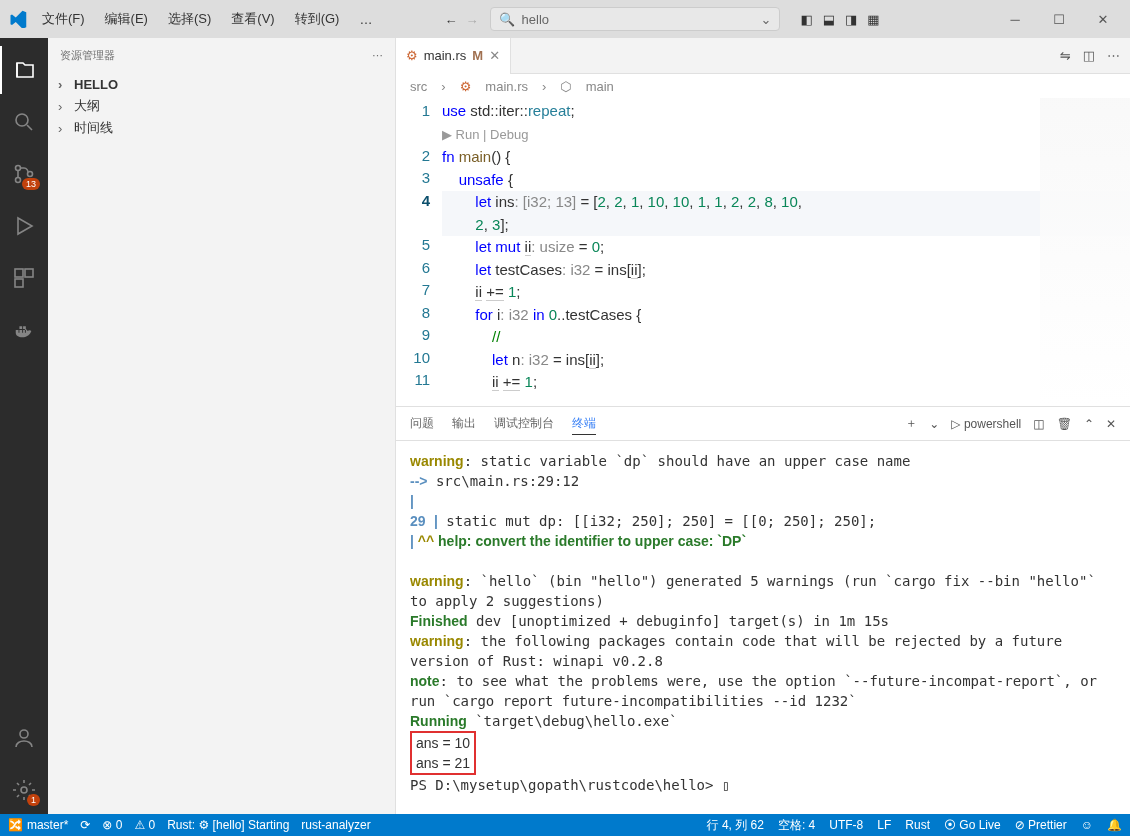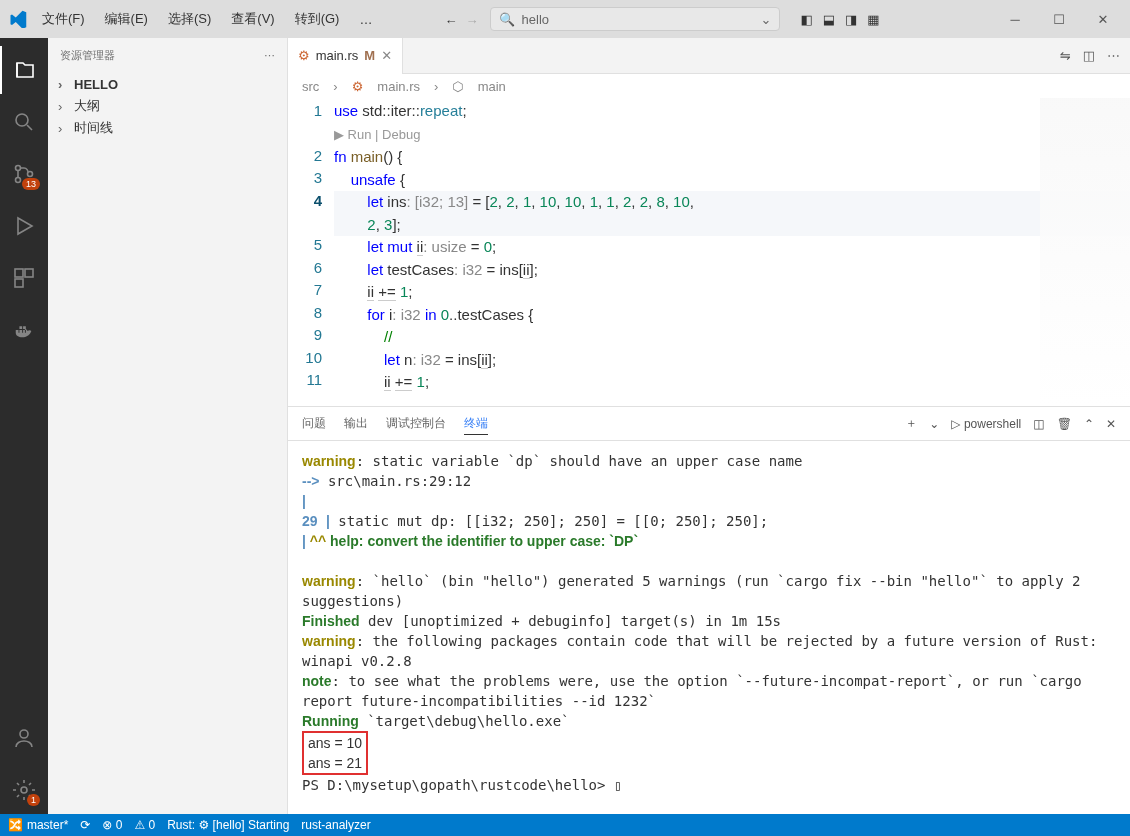--- a/index.html
+++ b/index.html
@@ -10,21 +10,21 @@
 .nav-arrows { display:flex; gap:8px; margin-left:60px; }
 .search-box { flex:0 0 290px; height:24px; background:#e8e8e8; border:1px solid #ccc; border-radius:4px; display:flex; align-items:center; padding:0 8px; margin:0 8px; gap:6px; color:#666; }
 .title-icons { display:flex; gap:10px; margin-left:8px; }
 .win-controls { display:flex; gap:2px; margin-left:auto; }
 .win-btn { width:42px; height:32px; display:flex; align-items:center; justify-content:center; cursor:pointer; color:#555; }
 .main { flex:1; display:flex; overflow:hidden; }
 .activity-bar { width:48px; background:#2c2c2c; display:flex; flex-direction:column; align-items:center; padding-top:8px; gap:4px; }
 .act-item { width:48px; height:48px; display:flex; align-items:center; justify-content:center; color:#858585; cursor:pointer; position:relative; }
 .act-item.active { color:#fff; border-left:2px solid #fff; }
 .act-badge { position:absolute; bottom:8px; right:8px; background:#c2410c; color:#fff; border-radius:8px; font-size:9px; padding:1px 4px; }
-.sidebar { width:240px; background:#f3f3f3; display:flex; flex-direction:column; border-right:1px solid #e0e0e0; }
+.sidebar { width:348px; background:#f3f3f3; display:flex; flex-direction:column; border-right:1px solid #e0e0e0; }
 .sidebar-header { height:35px; display:flex; align-items:center; justify-content:space-between; padding:0 12px; color:#6f6f6f; font-size:11px; }
 .tree-item { height:22px; display:flex; align-items:center; padding:0 10px; gap:4px; cursor:pointer; font-size:13px; color:#333; }
 .tree-item .chev { width:12px; color:#666; }
 .tree-item.bold { font-weight:700; }
 .editor { flex:1; display:flex; flex-direction:column; background:#fff; overflow:hidden; }
 .tabs { height:36px; background:#f3f3f3; display:flex; align-items:center; border-bottom:1px solid #e0e0e0; }
 .tab { height:36px; display:flex; align-items:center; gap:6px; padding:0 10px; background:#fff; border-right:1px solid #e0e0e0; cursor:pointer; }
 .tab-icon { color:#cc6633; }
 .tab-mod { color:#a07050; font-weight:600; }
 .tabs-right { margin-left:auto; display:flex; gap:12px; padding:0 10px; color:#555; }
@@ -254,13 +254,24 @@
   </div>
 </div>
 
 <div class="statusbar">
   <span class="status-item">🔀 <span>master*</span></span>
   <span class="status-item">⟳</span>
   <span class="status-item">⊗ 0</span>
   <span class="status-item">⚠ 0</span>
   <span class="status-item">Rust: ⚙ [hello] Starting</span>
   <span class="status-item">rust-analyzer</span>
+  <div class="status-right">
+    <span class="status-item">行 4, 列 62</span>
+    <span class="status-item">空格: 4</span>
+    <span class="status-item">UTF-8</span>
+    <span class="status-item">LF</span>
+    <span class="status-item">Rust</span>
+    <span class="status-item">⦿ Go Live</span>
+    <span class="status-item">⊘ Prettier</span>
+    <span class="status-item">☺</span>
+    <span class="status-item">🔔</span>
+  </div>
 </div>
 
 </body></html>

